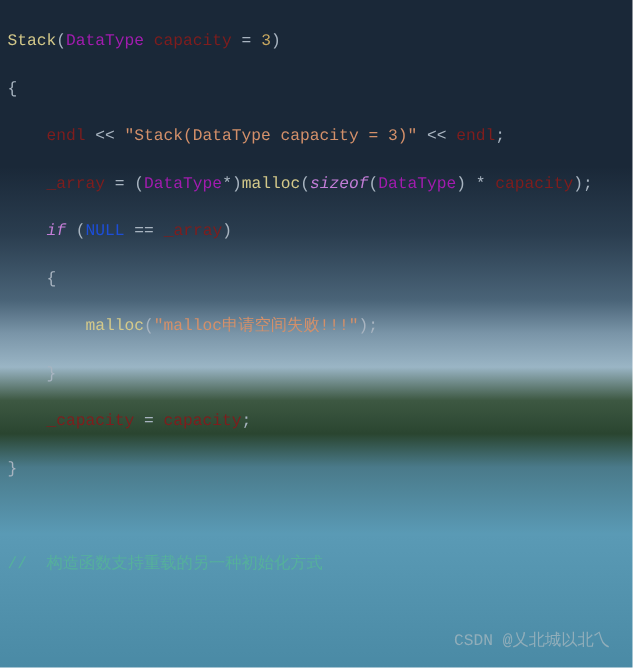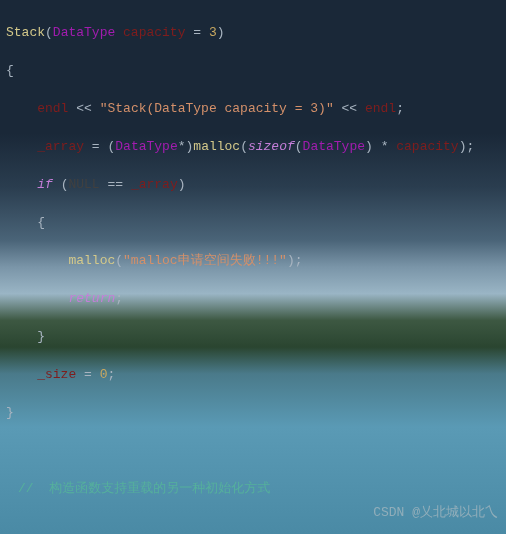--- a/index.html
+++ b/index.html
@@ -26,45 +26,44 @@
 .line { min-height: 19px; }
 .fn   { color: #d4c98a; }
 .type { color: #a21caf; }
 .kw   { color: #c47ed8; font-style: italic; }
 .paren{ color: #a8b4c0; }
 .num  { color: #c8a860; }
 .op   { color: #a8b4c0; }
 .punc { color: #a8b4c0; }
 .ident{ color: #7f1d1d; }
 .str  { color: #d4906a; }
-.macro{ color: #404040; }
-.comment { color: #55b09c; margin-left: 12px; }
+.macro{ color: #1d4ed8; }
+.comment { color: #55b09c; }
 .watermark {
   position: absolute;
-  right: 8px;
+  right: 18px;
   bottom: 12px;
   color: rgba(200,200,200,0.55);
   font-size: 13px;
   z-index: 2;
 }
 </style>
 </head>
 <body>
 
 <div class="code-area">
 <div class="line"><span class="fn">Stack</span><span class="paren">(</span><span class="type">DataType</span> <span class="ident">capacity</span> <span class="op">=</span> <span class="num">3</span><span class="paren">)</span></div>
 <div class="line"><span class="punc">{</span></div>
 <div class="line"><span>    </span><span class="ident">endl</span> <span class="op">&lt;&lt;</span> <span class="str">"Stack(DataType capacity = 3)"</span> <span class="op">&lt;&lt;</span> <span class="ident">endl</span><span class="punc">;</span></div>
 <div class="line"><span>    </span><span class="ident">_array</span> <span class="op">=</span> <span class="paren">(</span><span class="type">DataType</span><span class="op">*</span><span class="paren">)</span><span class="fn">malloc</span><span class="paren">(</span><span class="kw">sizeof</span><span class="paren">(</span><span class="type">DataType</span><span class="paren">)</span> <span class="op">*</span> <span class="ident">capacity</span><span class="paren">)</span><span class="punc">;</span></div>
 <div class="line"><span>    </span><span class="kw">if</span> <span class="paren">(</span><span class="macro">NULL</span> <span class="op">==</span> <span class="ident">_array</span><span class="paren">)</span></div>
 <div class="line"><span>    </span><span class="punc">{</span></div>
 <div class="line"><span>        </span><span class="fn">malloc</span><span class="paren">(</span><span class="str">"malloc申请空间失败!!!"</span><span class="paren">)</span><span class="punc">;</span></div>
-<div class="line"><span>        </span><span class="kw">return</span><span class="punc">;</span></div>
 <div class="line"><span>    </span><span class="punc">}</span></div>
-<div class="line"><span>    </span><span class="ident">_size</span> <span class="op">=</span> <span class="num">0</span><span class="punc">;</span></div>
+<div class="line"><span>    </span><span class="ident">_capacity</span> <span class="op">=</span> <span class="ident">capacity</span><span class="punc">;</span></div>
 <div class="line"><span class="punc">}</span></div>
 <div class="line"></div>
 <div class="line"><span class="comment">//  构造函数支持重载的另一种初始化方式</span></div>
 
 
 
 
 
 
 

